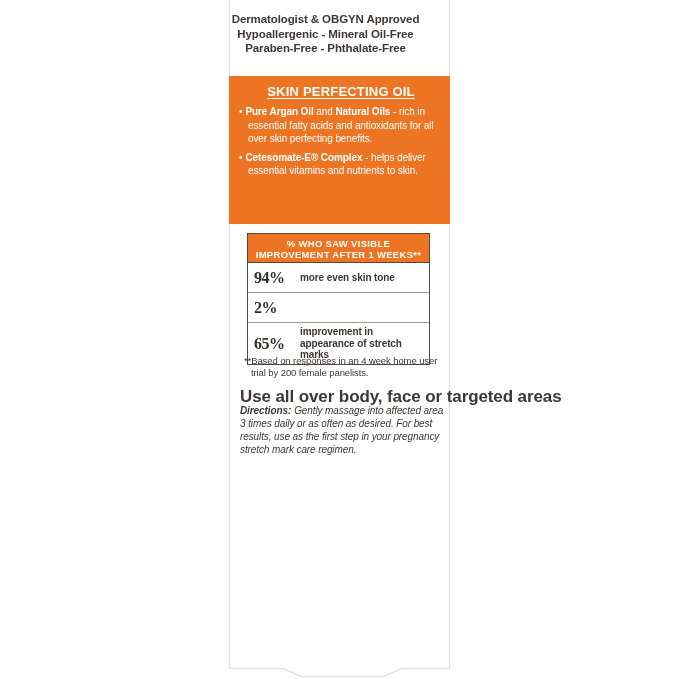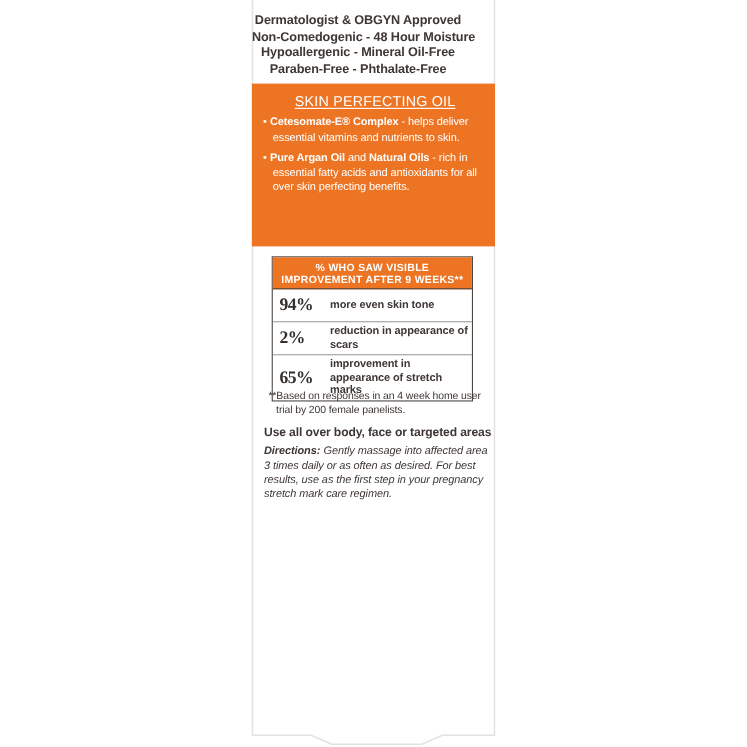--- a/index.html
+++ b/index.html
@@ -19,21 +19,21 @@
     font-size:11.5px;line-height:14.5px;letter-spacing:-0.1px;
   }
   .claims div{white-space:nowrap;}
   
   .oil{
     position:absolute;top:76px;left:0;width:221px;height:148px;
     background:#ed7423;color:#ffffff;box-sizing:border-box;
     padding:7px 7px 0 10px;
   }
   .oil-title{
-    text-align:center;font-weight:normal;font-size:13px;letter-spacing:0.2px;
+    text-align:center;font-weight:bold;font-size:13px;letter-spacing:0.2px;
     text-decoration:underline;text-underline-offset:2px;margin:1px 0 6px 0;
     white-space:nowrap;
   }
   .oil ul{list-style:none;margin:0;padding:0;}
   .oil li{
     font-size:10px;line-height:13.5px;letter-spacing:-0.1px;
     padding-left:9px;text-indent:-9px;margin-bottom:5px;
   }
   .b{font-weight:bold;}
   .bullet-glyph{margin-right:3px;}
@@ -61,21 +61,21 @@
     font-size:10px;font-weight:bold;line-height:11.5px;
     color:#3e3734;padding-left:4px;letter-spacing:-0.1px;
   }
   .footnote{
     position:absolute;top:355px;left:15px;width:196px;
     font-size:9.5px;line-height:12px;color:#3e3734;letter-spacing:-0.1px;
     text-indent:-7px;padding-left:7px;box-sizing:border-box;
   }
   .usage-heading{
     position:absolute;top:387px;left:11px;width:205px;
-    font-size:11px;font-weight:bold;color:#3e3734;letter-spacing:-0.1px;
+    font-size:17px;font-weight:bold;color:#3e3734;letter-spacing:-0.1px;
     white-space:nowrap;
   }
   .directions{
     position:absolute;top:404px;left:11px;width:207px;
     font-size:10px;line-height:13px;color:#3e3734;letter-spacing:-0.1px;
     margin:0;
     font-style:italic;
   }
   .dir-label{font-weight:bold;margin-right:3px;}
 </style>
@@ -84,45 +84,43 @@
 
 <svg class="outline-svg" viewBox="0 0 679 679" aria-hidden="true">
   <path d="M229.5 0.5 H449.5 V668 H402 L383.5 676 H301.5 L283 668 H229.5 Z" fill="#ffffff" stroke="none"></path>
   <path d="M229.5 0 V668.5 H283 L301.5 676.5 H383.5 L402 668.5 H449.5 V0" fill="none" stroke="#e2e2e2" stroke-width="1.4"></path>
 </svg>
 
 <div class="panel">
 
   <div class="claims">
     <div>Dermatologist &amp; OBGYN Approved</div>
-    <div>Non-Comedogenic - 48 Hour Moisture</div>
     <div>Hypoallergenic - Mineral Oil-Free</div>
     <div>Paraben-Free - Phthalate-Free</div>
   </div>
 
   <div class="oil">
     <div class="oil-title">SKIN PERFECTING OIL</div>
     <ul>
+      <li><span class="bullet-glyph">•</span><span class="b">Pure Argan Oil</span><span> and </span><span class="b">Natural Oils</span><span> - rich in essential fatty acids and antioxidants for all over skin perfecting benefits.</span></li>
       <li><span class="bullet-glyph">•</span><span class="b">Cetesomate-E® Complex</span><span> - helps deliver essential vitamins and nutrients to skin.</span></li>
-      <li><span class="bullet-glyph">•</span><span class="b">Pure Argan Oil</span><span> and </span><span class="b">Natural Oils</span><span> - rich in essential fatty acids and antioxidants for all over skin perfecting benefits.</span></li>
     </ul>
   </div>
 
   <div class="stats">
     <div class="stats-header">
       <div>% WHO SAW VISIBLE</div>
-      <div>IMPROVEMENT AFTER 9 WEEKS**</div>
+      <div>IMPROVEMENT AFTER 1 WEEKS**</div>
     </div>
     <div class="stat-row">
       <div class="stat-pct">94%</div>
       <div class="stat-label">more even skin tone</div>
     </div>
     <div class="stat-row">
       <div class="stat-pct">2%</div>
-      <div class="stat-label">reduction in appearance of scars</div>
     </div>
     <div class="stat-row">
       <div class="stat-pct">65%</div>
       <div class="stat-label">improvement in appearance of stretch marks</div>
     </div>
   </div>
 
   <div class="footnote">**Based on responses in an 4 week home user trial by 200 female panelists.</div>
 
   <div class="usage-heading">Use all over body, face or targeted areas</div>

